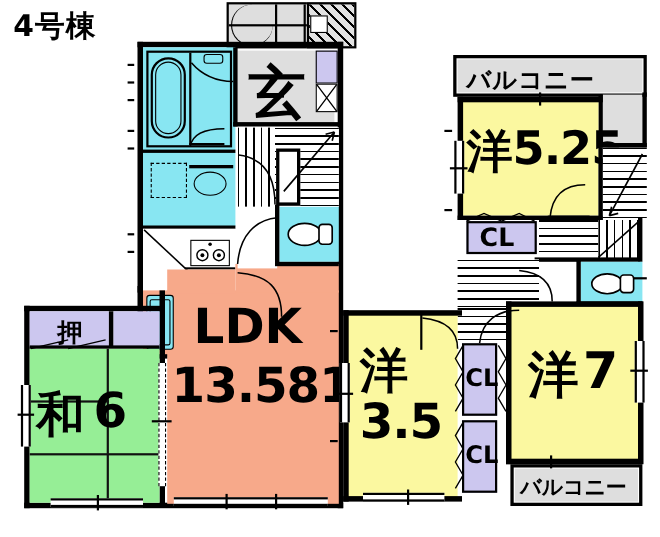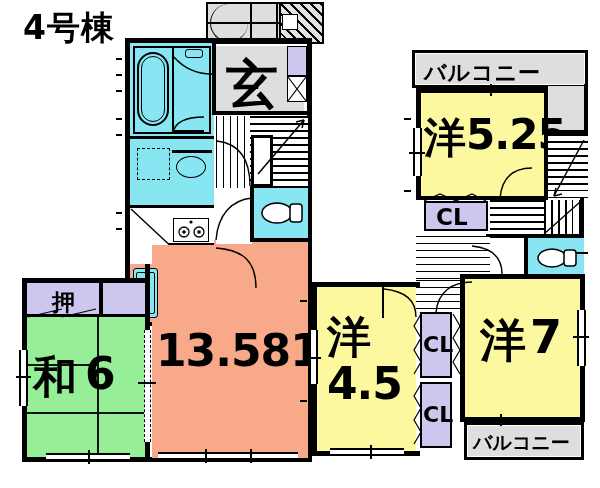--- a/index.html
+++ b/index.html
@@ -6,21 +6,21 @@
   body{
     width:600px;height:488px;overflow:hidden;position:relative;
     font-family:"DejaVu Sans","Liberation Sans",sans-serif;
     color:#000;
   }
   #stage{position:absolute;left:0;top:0;width:600px;height:488px;}
   .abs{position:absolute;box-sizing:border-box;}
 
   
   #title{
-    left:23px;top:6px;font-size:33px;font-weight:bold;letter-spacing:1px;
+    left:12px;top:6px;font-size:27px;font-weight:bold;letter-spacing:1px;
     font-family:"DejaVu Sans","Liberation Sans",sans-serif;
   }
 
   
   .wall{background:#000;}
   .thin{background:#000;}
 
   
   .f-ldk{background:#f7a98a;}
   .f-wa{background:#96ee96;}
@@ -138,20 +138,21 @@
   <div class="abs f-ldk" style="left:152px;top:245px;width:62px;height:22px;"></div>
 
   <div class="abs f-ldk" style="left:130px;top:264px;width:24px;height:60px;"></div>
   <div class="abs f-water" style="left:133px;top:268px;width:25px;height:50px;border:1.8px solid #000;border-radius:3px;"></div>
   <div class="abs" style="left:136px;top:272px;width:19px;height:42px;border:1.2px solid #000;border-radius:2px;"></div>
 
   <div class="abs wall" style="left:125px;top:260px;width:5px;height:6px;"></div>
   <div class="abs wall" style="left:145px;top:264px;width:5px;height:194px;"></div>
   <div class="abs wall" style="left:128px;top:322px;width:24px;height:4px;"></div>
 
+  <div class="lbl" style="left:176px;top:272px;font-size:44px;letter-spacing:0px;">LDK</div>
   <div class="lbl" style="left:156px;top:325px;font-size:44px;letter-spacing:-1px;">13.581</div>
 
   <div class="abs" style="left:158px;top:452px;width:140px;height:8px;border-top:2px solid #000;border-bottom:2px solid #000;background:#fff;"></div>
   <div class="abs thin" style="left:205px;top:449px;width:1.6px;height:14px;"></div>
   <div class="abs thin" style="left:250px;top:449px;width:1.6px;height:14px;"></div>
 
   <div class="abs wall" style="left:22px;top:278px;width:5px;height:184px;"></div>
   <div class="abs wall" style="left:22px;top:278px;width:128px;height:5px;"></div>
   <div class="abs wall" style="left:22px;top:457px;width:128px;height:5px;"></div>
 
@@ -297,21 +298,21 @@
   </svg>
   <div class="abs wall" style="left:524px;top:236px;width:4px;height:42px;"></div>
   <div class="abs wall" style="left:524px;top:274px;width:60px;height:4px;"></div>
   <div class="abs thin" style="left:576px;top:252px;width:12px;height:1.6px;"></div>
 
   <div class="abs f-yo" style="left:316px;top:286px;width:100px;height:166px;"></div>
   <div class="abs wall" style="left:312px;top:282px;width:5px;height:174px;"></div>
   <div class="abs wall" style="left:312px;top:282px;width:108px;height:5px;"></div>
   <div class="abs wall" style="left:312px;top:451px;width:108px;height:5px;"></div>
   <div class="lbl" style="left:327px;top:308px;font-size:44px;">洋</div>
-  <div class="lbl" style="left:327px;top:358px;font-size:44px;letter-spacing:-1px;">4.5</div>
+  <div class="lbl" style="left:327px;top:358px;font-size:44px;letter-spacing:-1px;">3.5</div>
 
   <div class="abs" style="left:309px;top:330px;width:9px;height:54px;border-left:2px solid #000;border-right:2px solid #000;background:#fff;"></div>
   <div class="abs thin" style="left:305px;top:357px;width:16px;height:1.6px;"></div>
 
   <div class="abs" style="left:330px;top:448px;width:74px;height:8px;border-top:2px solid #000;border-bottom:2px solid #000;background:#fff;"></div>
   <div class="abs thin" style="left:370px;top:445px;width:1.6px;height:14px;"></div>
 
   <svg class="abs" style="left:382px;top:287px;width:36px;height:32px;">
     <path d="M2,2 C22,4 34,12 34,30" fill="none" stroke="#000" stroke-width="1.4"></path>
   </svg>

